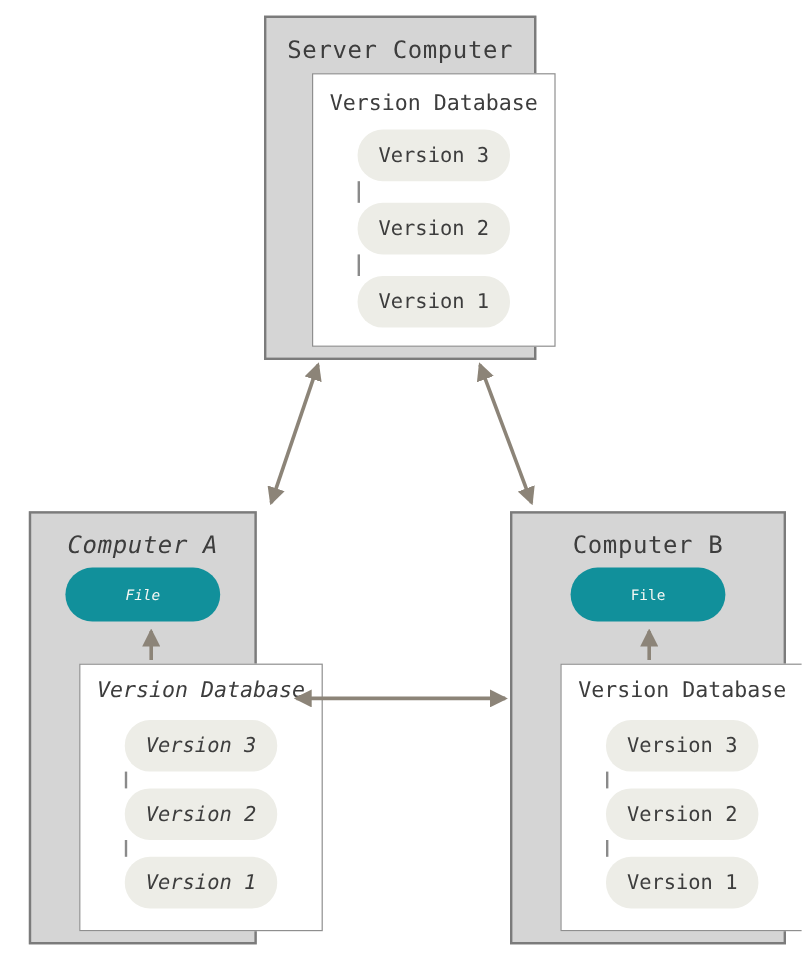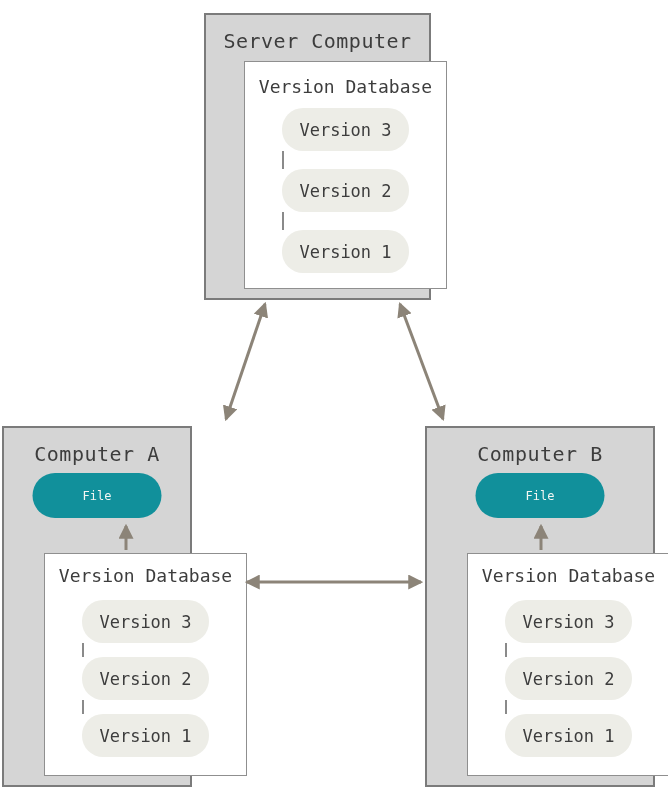--- a/index.html
+++ b/index.html
@@ -14,22 +14,22 @@
     font-family: "DejaVu Sans Mono", "Liberation Mono", monospace;
     color: var(--text, #3d3d3d);
     overflow: hidden;
   }
   .node {
     position: absolute;
     background: var(--box-fill, #d5d5d5);
     border: 2px solid var(--box-border, #7b7b7b);
     box-sizing: border-box;
   }
-  #server      { left: 204px; top: 13px;  width: 227px; height: 287px; }
-  #computer-a  { left: 2px;  top: 426px; width: 190px; height: 361px; }
+  #server      { left: 220px; top: 13px;  width: 227px; height: 287px; }
+  #computer-a  { left: 24px;  top: 426px; width: 190px; height: 361px; font-style: italic; }
   #computer-b  { left: 425px; top: 426px; width: 230px; height: 361px; }
 
   .node-title {
     position: absolute;
     left: 0; right: 0;
     top: 14px;
     text-align: center;
     font-size: 20px;
     letter-spacing: 0.5px;
     white-space: pre;

